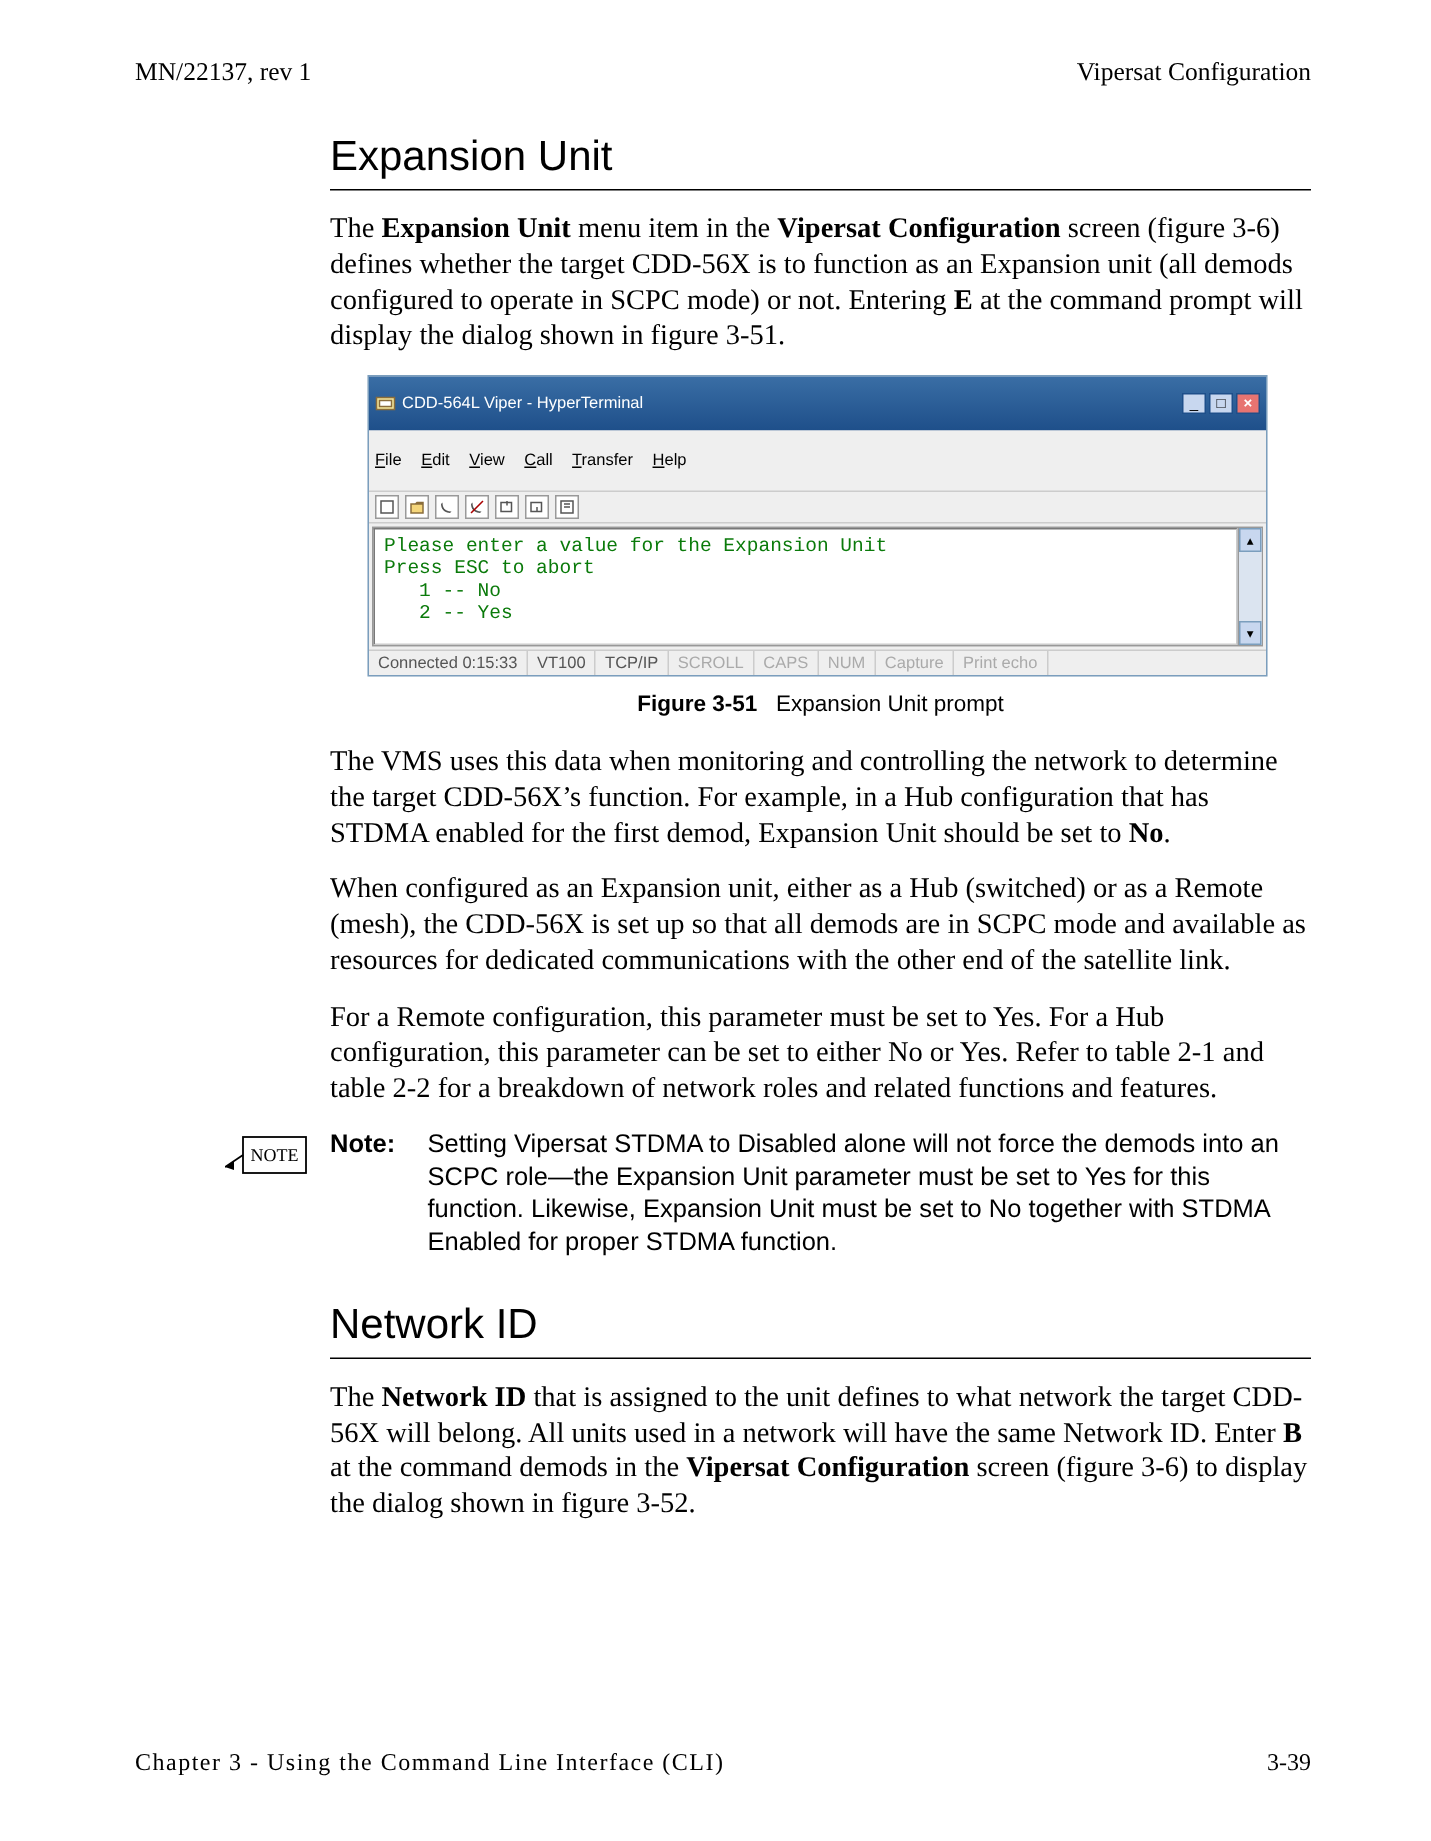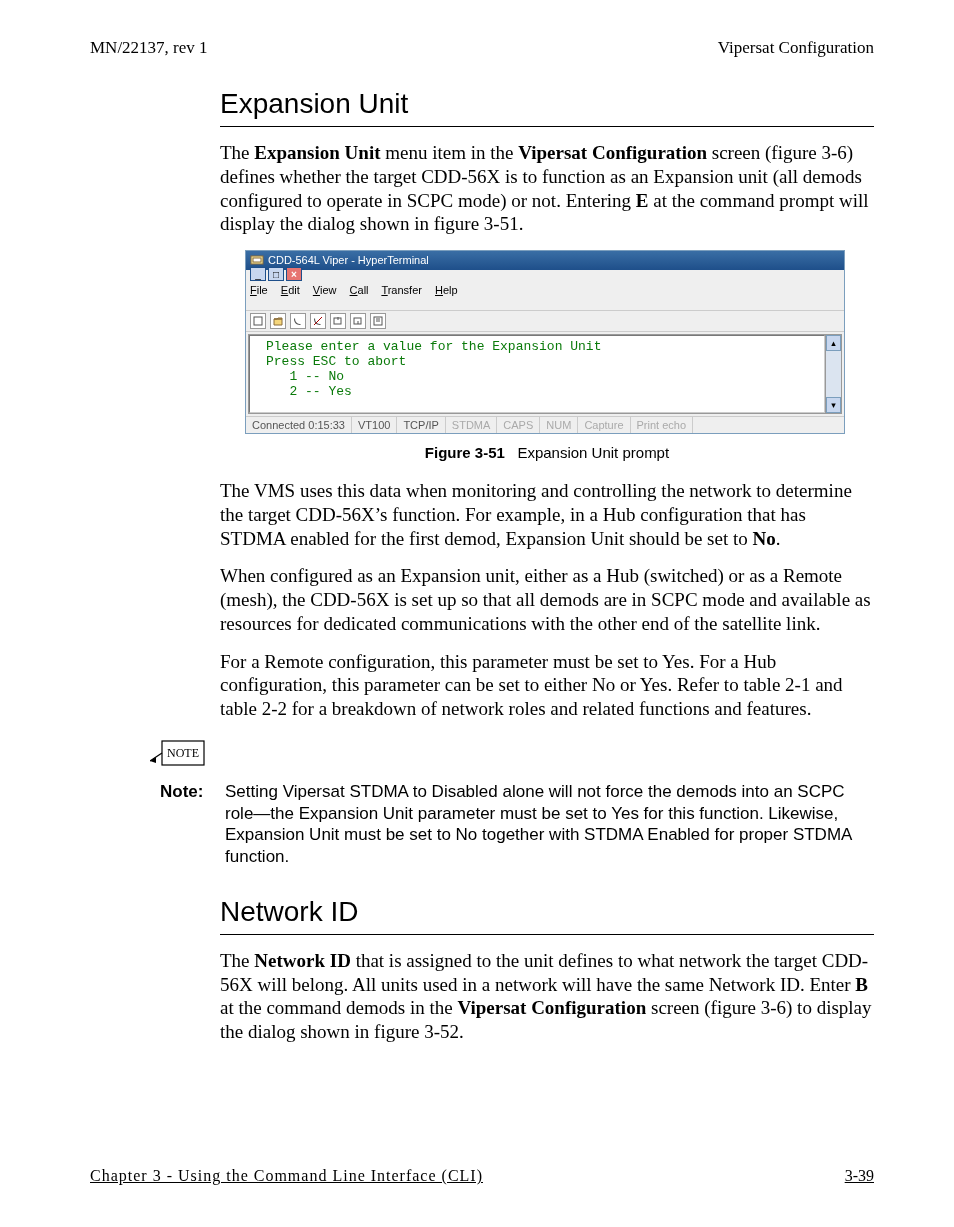--- a/index.html
+++ b/index.html
@@ -49,24 +49,23 @@
     border: 1px solid #7b9ebd;
     background: #efefef;
     font-family: Tahoma, Arial, sans-serif;
     font-size: 11px;
   }
   .ht-titlebar {
     background: linear-gradient(#3a6ea5,#1e4f8a);
     color:#fff;
     display:flex;
     justify-content:space-between;
-    align-items:flex-start;
+    align-items:center;
     padding:2px 4px;
-    height:19px;
-    flex-direction:column;
+    height:36px;
   }
   .ht-titlebar .title {
     display:flex;
     align-items:center;
     gap:4px;
   }
   .ht-titlebar .title svg { flex:none; }
   .ht-winbtns { display:flex; gap:2px; }
   .ht-winbtns span {
     width:16px; height:14px;
@@ -102,21 +101,21 @@
     border:1px solid #999;
     margin:2px;
     position:relative;
     display:flex;
   }
   .ht-terminal {
     flex:1;
     font-family:"Courier New",monospace;
     font-size:13px;
     color:#0a7a0a;
-    padding:4px 16px 10px;
+    padding:4px 6px 10px;
     white-space:pre;
     line-height:1.15;
     min-height:78px;
     border:1px inset #ccc;
   }
   .ht-scroll {
     width:16px;
     background:#dbe4f0;
     border-left:1px solid #999;
     display:flex; flex-direction:column; justify-content:space-between;
@@ -146,21 +145,20 @@
     text-align: center;
     margin: 6px 0 18px;
   }
   .fig-caption b { font-weight:bold; }
 
   
   .note-block {
     display:flex;
     margin-left:-70px;
     margin-bottom:28px;
-    flex-direction:column;
   }
   .note-icon {
     flex:none;
     width:60px;
     padding-top:4px;
   }
   .note-icon svg { display:block; }
   .note-text {
     font-family: Arial, Helvetica, sans-serif;
     font-size: 17px;
@@ -175,21 +173,20 @@
   .note-text .hang .body { flex:1; }
 
   .footer {
     position:absolute;
     bottom:42px;
     left:90px;
     right:80px;
     display:flex;
     justify-content:space-between;
     font-size:16px;
-    text-decoration:underline;
   }
   .footer .chap { letter-spacing:1px; }
 </style>
 </head>
 <body>
 
 <div class="running-head">
   <span>MN/22137, rev 1</span>
   <span>Vipersat Configuration</span>
 </div>
@@ -276,21 +273,21 @@
    2 -- Yes</div>
         <div class="ht-scroll">
           <span class="sarrow">▴</span>
           <span class="sarrow">▾</span>
         </div>
       </div>
       <div class="ht-statusbar">
         <span>Connected 0:15:33</span>
         <span>VT100</span>
         <span>TCP/IP</span>
-        <span class="dim">STDMA</span>
+        <span class="dim">SCROLL</span>
         <span class="dim">CAPS</span>
         <span class="dim">NUM</span>
         <span class="dim">Capture</span>
         <span class="dim">Print echo</span>
       </div>
     </div>
   </div>
   <div class="fig-caption">
     <b>Figure 3-51</b>&nbsp;&nbsp;&nbsp;<span>Expansion Unit prompt</span>
   </div>

